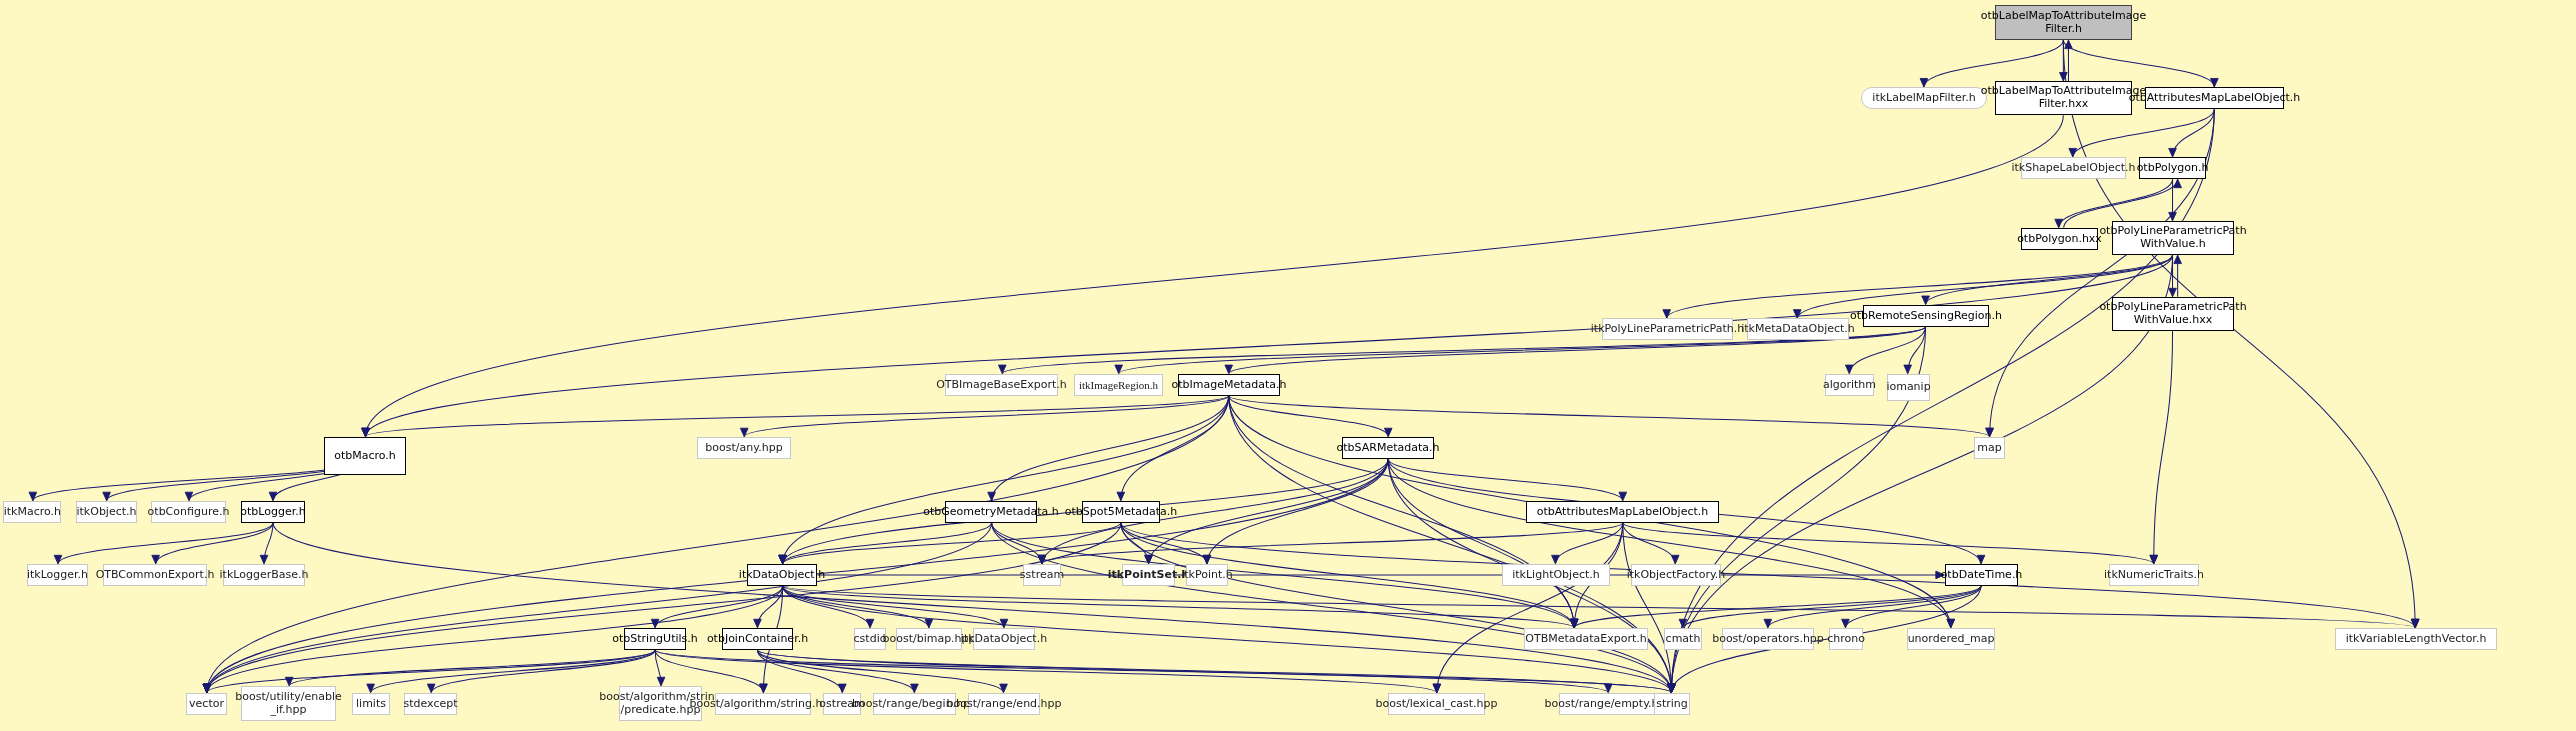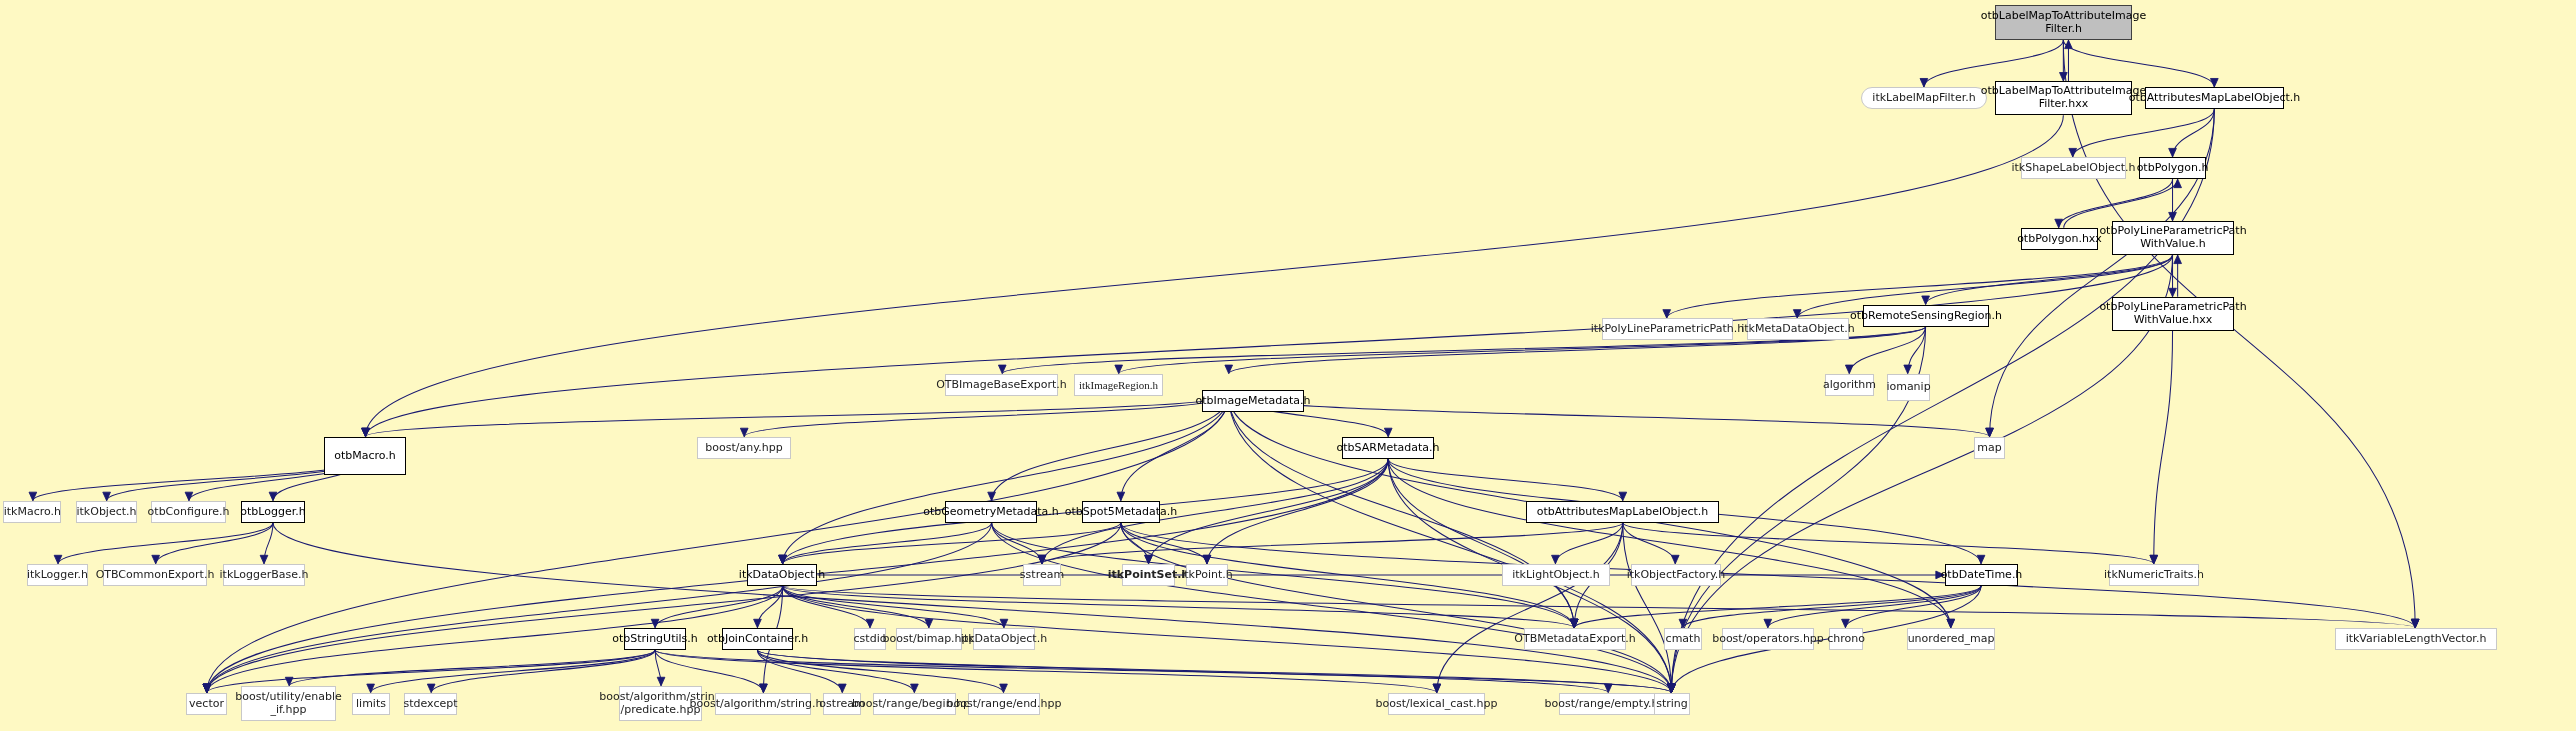--- a/index.html
+++ b/index.html
@@ -243,21 +243,21 @@
       <div class="node int" style="left: 2021px; top: 228px; width: 77px; height: 22px;">otbPolygon.hxx</div>
       <div class="node int" style="left: 2112px; top: 221px; width: 122px; height: 34px;">otbPolyLineParametricPath
 WithValue.h</div>
       <div class="node int" style="left: 2112px; top: 297px; width: 122px; height: 34px;">otbPolyLineParametricPath
 WithValue.hxx</div>
       <div class="node ext" style="left: 1602px; top: 318px; width: 131px; height: 22px;">itkPolyLineParametricPath.h</div>
       <div class="node ext" style="left: 1747px; top: 318px; width: 102px; height: 22px;">itkMetaDataObject.h</div>
       <div class="node int" style="left: 1863px; top: 305px; width: 126px; height: 22px;">otbRemoteSensingRegion.h</div>
       <div class="node ext" style="left: 945px; top: 374px; width: 113px; height: 22px;">OTBImageBaseExport.h</div>
       <div class="node ext" style="left: 1074px; top: 374px; width: 89px; height: 22px; font-family: Liberation Serif, serif;">itkImageRegion.h</div>
-      <div class="node int" style="left: 1178px; top: 390px; width: 102px; height: 22px; margin-left: 24px;">otbImageMetadata.h</div>
+      <div class="node int" style="left: 1178px; top: 374px; width: 102px; height: 22px;">otbImageMetadata.h</div>
       <div class="node ext" style="left: 1825px; top: 374px; width: 49px; height: 22px;">algorithm</div>
       <div class="node ext" style="left: 1887px; top: 374px; width: 43px; height: 27px;">iomanip</div>
       <div class="node int" style="left: 324px; top: 437px; width: 82px; height: 38px;">otbMacro.h</div>
       <div class="node ext" style="left: 697px; top: 437px; width: 94px; height: 22px;">boost/any.hpp</div>
       <div class="node ext" style="left: 1974px; top: 437px; width: 31px; height: 22px;">map</div>
       <div class="node int" style="left: 1342px; top: 437px; width: 92px; height: 22px;">otbSARMetadata.h</div>
       <div class="node ext" style="left: 3.4px; top: 501px; width: 58px; height: 22px;">itkMacro.h</div>
       <div class="node ext" style="left: 76px; top: 501px; width: 61px; height: 22px;">itkObject.h</div>
       <div class="node ext" style="left: 151px; top: 501px; width: 75px; height: 22px;">otbConfigure.h</div>
       <div class="node int" style="left: 241px; top: 501px; width: 64px; height: 22px;">otbLogger.h</div>
@@ -273,21 +273,21 @@
       <div class="node ext" style="left: 1186px; top: 564px; width: 42px; height: 22px;">itkPoint.h</div>
       <div class="node ext" style="left: 1502px; top: 564px; width: 108px; height: 22px;">itkLightObject.h</div>
       <div class="node ext" style="left: 1631px; top: 564px; width: 90px; height: 22px;">itkObjectFactory.h</div>
       <div class="node int" style="left: 1945px; top: 564px; width: 73px; height: 22px;">otbDateTime.h</div>
       <div class="node ext" style="left: 2109px; top: 564px; width: 90px; height: 22px;">itkNumericTraits.h</div>
       <div class="node int" style="left: 624px; top: 628px; width: 62px; height: 22px;">otbStringUtils.h</div>
       <div class="node int" style="left: 722px; top: 628px; width: 71px; height: 22px;">otbJoinContainer.h</div>
       <div class="node ext" style="left: 854px; top: 628px; width: 32px; height: 22px;">cstdio</div>
       <div class="node ext" style="left: 896px; top: 628px; width: 66px; height: 22px;">boost/bimap.hpp</div>
       <div class="node ext" style="left: 973px; top: 628px; width: 62px; height: 22px;">itkDataObject.h</div>
-      <div class="node ext" style="left: 1524px; top: 628px; width: 102px; height: 22px;">OTBMetadataExport.h</div>
+      <div class="node ext" style="left: 1524px; top: 628px; width: 124px; height: 22px;">OTBMetadataExport.h</div>
       <div class="node ext" style="left: 1664px; top: 628px; width: 38px; height: 22px;">cmath</div>
       <div class="node ext" style="left: 1722px; top: 628px; width: 92px; height: 22px;">boost/operators.hpp</div>
       <div class="node ext" style="left: 1829px; top: 628px; width: 34px; height: 22px;">chrono</div>
       <div class="node ext" style="left: 1907px; top: 628px; width: 88px; height: 22px;">unordered_map</div>
       <div class="node ext" style="left: 2335px; top: 628px; width: 162px; height: 22px;">itkVariableLengthVector.h</div>
       <div class="node ext" style="left: 186px; top: 693px; width: 41px; height: 22px;">vector</div>
       <div class="node ext" style="left: 241px; top: 686px; width: 95px; height: 35px;">boost/utility/enable
 _if.hpp</div>
       <div class="node ext" style="left: 352px; top: 693px; width: 38px; height: 22px;">limits</div>
       <div class="node ext" style="left: 404px; top: 693px; width: 53px; height: 22px;">stdexcept</div>

